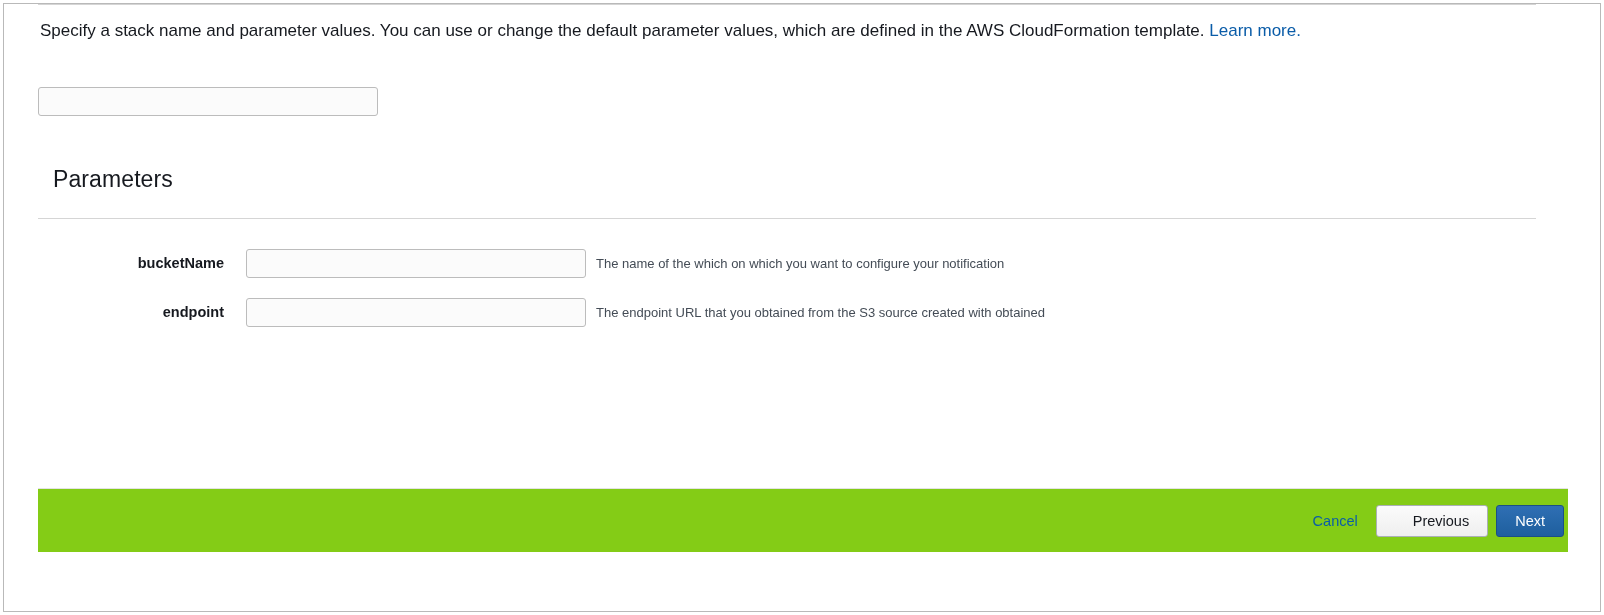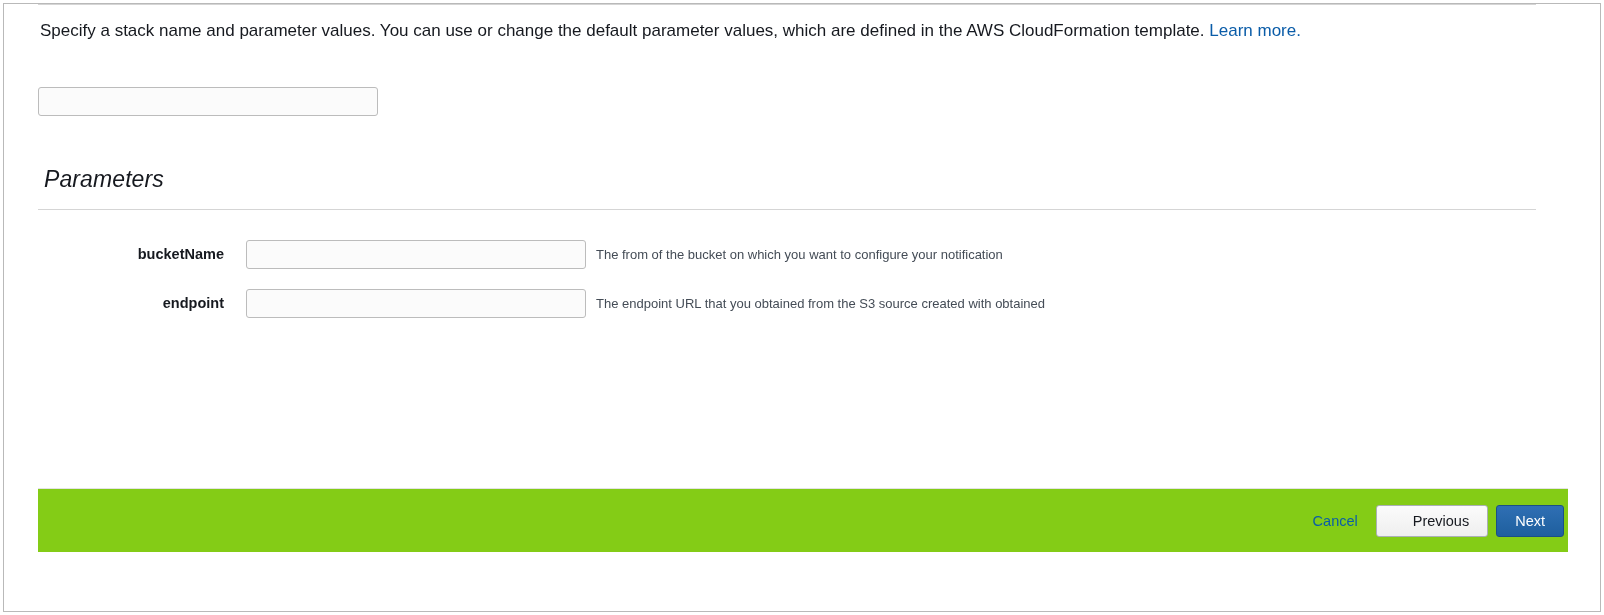--- a/index.html
+++ b/index.html
@@ -93,24 +93,23 @@
     font-size: 13px;
     color: #444c56;
     padding-left: 10px;
     padding-top: 7px;
     line-height: 1.3;
   }
   h2.params-title {
     font-size: 23px;
     font-weight: 400;
     color: #16191f;
-    margin: 4px;
+    margin: 13px;
     padding: 22px 0 12px 2px;
     letter-spacing: 0.1px;
-    font-style: italic;
   }
   .params-block {
     padding-top: 30px;
   }
   .params-block .form-row {
     margin-bottom: 20px;
   }
   .footer {
     position: absolute;
     left: 34px;
@@ -178,21 +177,21 @@
       </div>
 
       <h2 class="params-title">Parameters</h2>
       <div class="rule"></div>
 
       <div class="params-block">
 
         <div class="form-row">
           <div class="form-label">bucketName</div>
           <input class="text-input" type="text" value="" style="">
-          <div class="field-hint">The from of the bucket on which you want to configure your notification</div>
+          <div class="field-hint">The name of the which on which you want to configure your notification</div>
         </div>
 
         <div class="form-row">
           <div class="form-label">endpoint</div>
           <input class="text-input" type="text" value="" style="">
           <div class="field-hint">The endpoint URL that you obtained from the S3 source created with obtained</div>
         </div>
 
       </div>
     </div>

